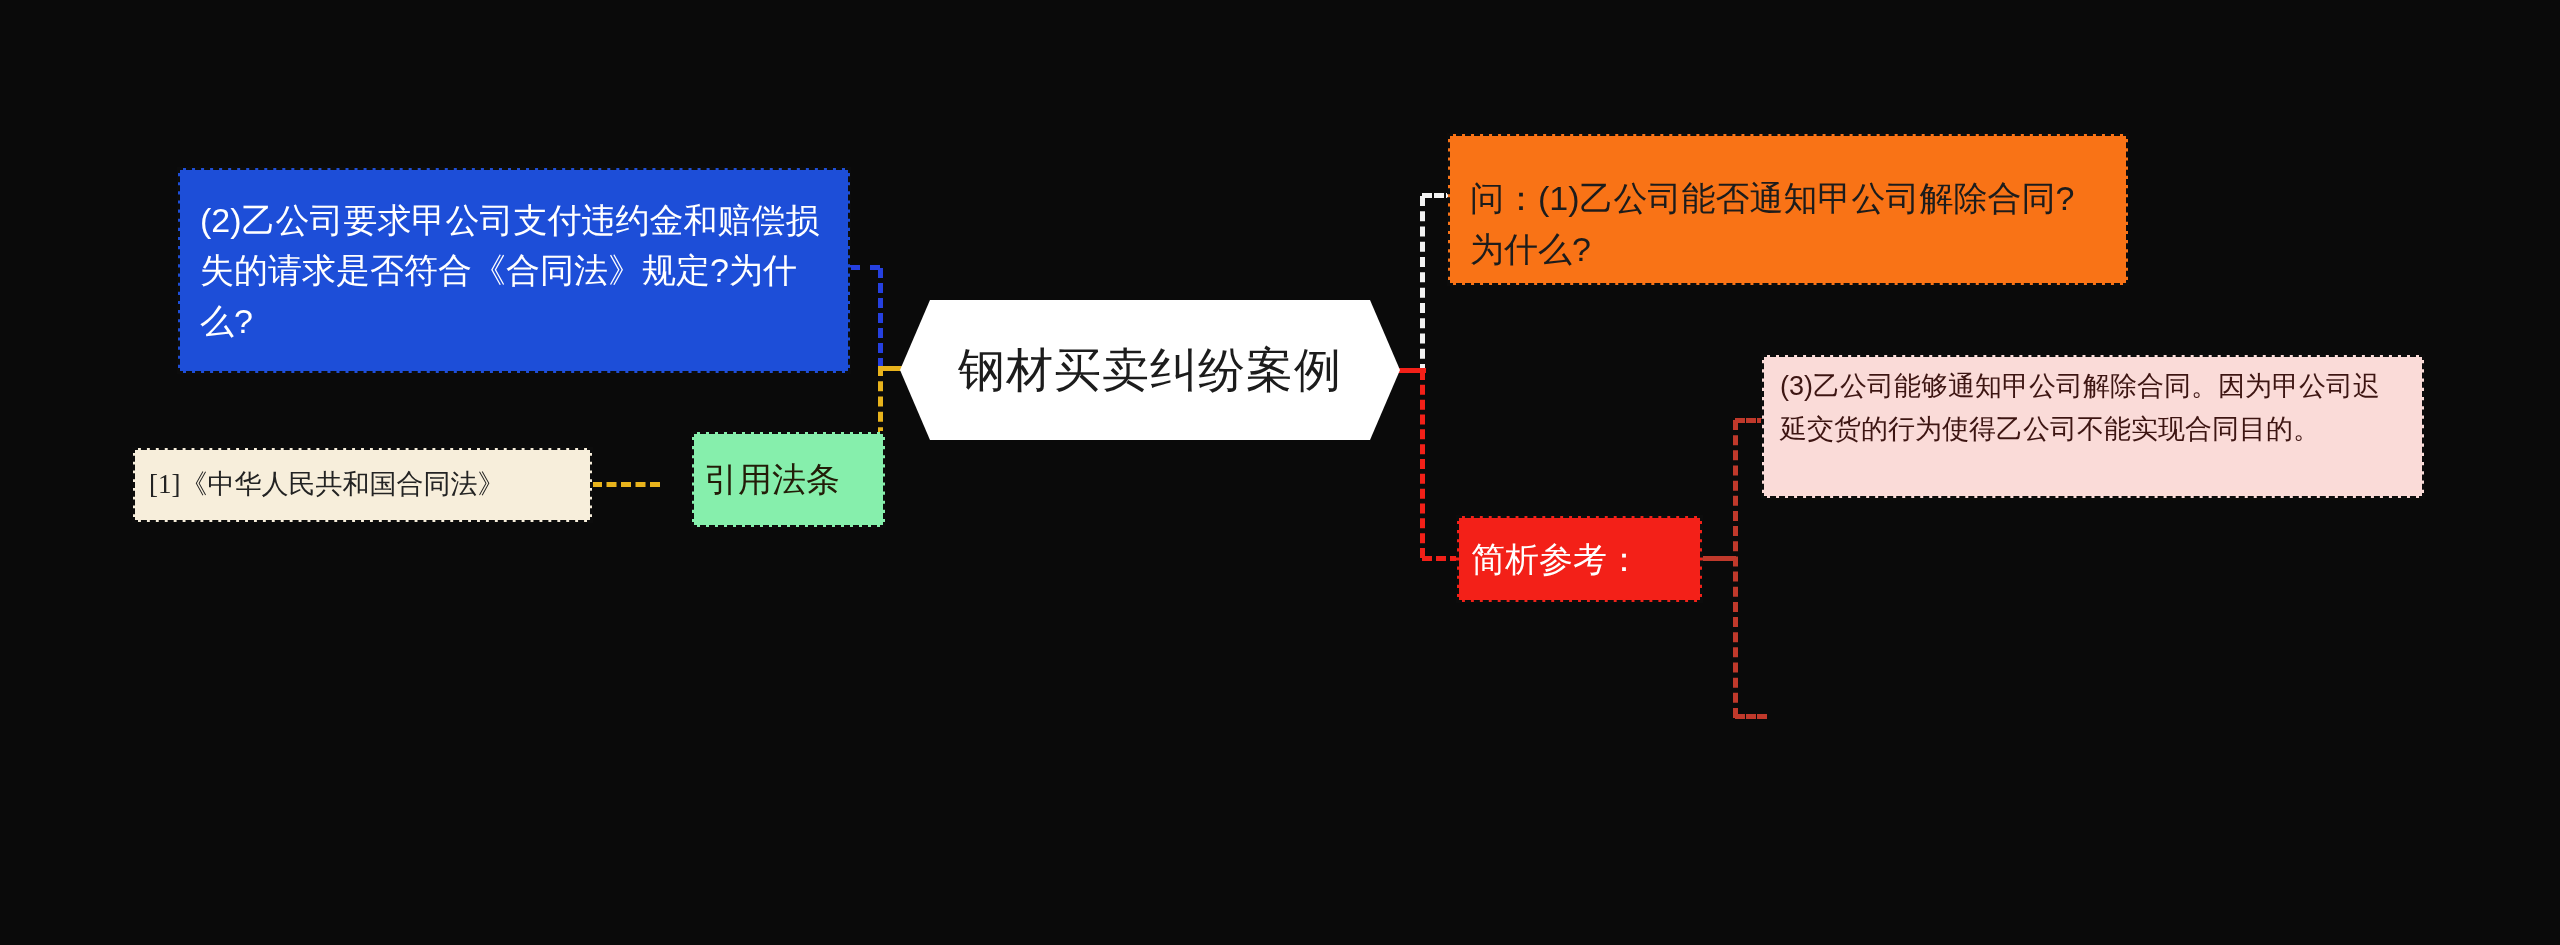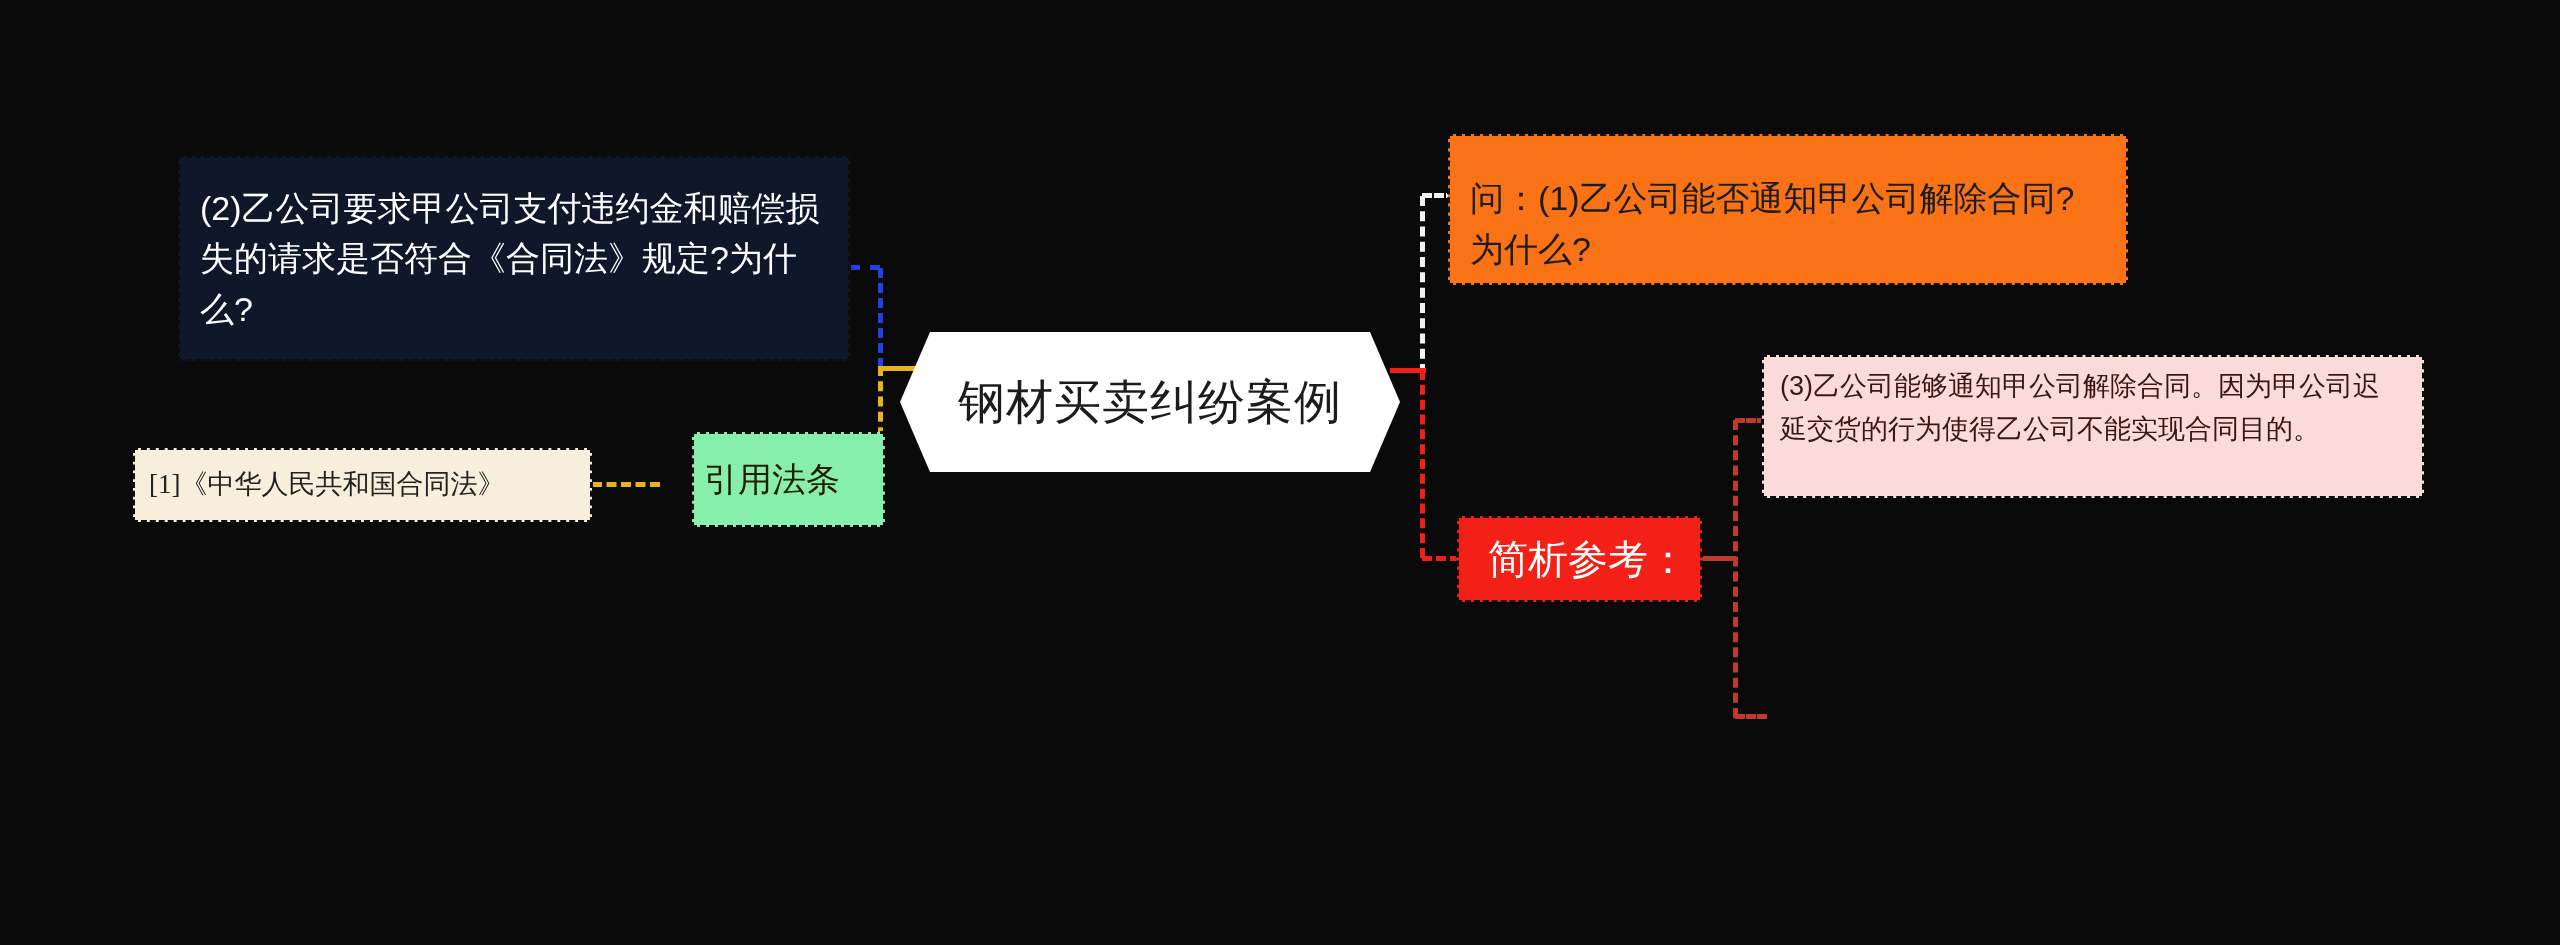--- a/index.html
+++ b/index.html
@@ -29,38 +29,37 @@
 
   
   #central-node {
     left: 900px;
     top: 300px;
     width: 500px;
     height: 140px;
     background: #ffffff;
     clip-path: polygon(6% 0%, 94% 0%, 100% 50%, 94% 100%, 6% 100%, 0% 50%);
     justify-content: center;
-    margin-top: 32px;
   }
   #central-node .txt {
     text-align: center;
     color: #1c1c1c;
     font-size: 47px;
     line-height: 1.2;
     letter-spacing: 1px;
     white-space: nowrap;
   }
 
   
   #blue-node {
     left: 178px;
-    top: 156px;
+    top: 168px;
     width: 672px;
     height: 205px;
-    background: #0f172a;
+    background: #1d4ed8;
     outline: 3px dashed #0c0c0c;
     outline-offset: -2px;
     padding: 14px 22px;
   }
   #blue-node .txt {
     color: #ffffff;
     font-size: 34px;
     line-height: 1.48;
   }
 
@@ -125,24 +124,23 @@
     top: 516px;
     width: 245px;
     height: 86px;
     background: #f32018;
     outline: 3px dashed #0c0c0c;
     outline-offset: -2px;
     padding: 6px 14px;
   }
   #red-node .txt {
     color: #ffffff;
-    font-size: 40px;
+    font-size: 34px;
     line-height: 1.25;
     white-space: nowrap;
-    text-align: right;
   }
 
   
   .pink-node {
     background: #fadbd8;
     outline: 3px dashed #0c0c0c;
     outline-offset: -2px;
     padding: 10px 18px;
     align-items: flex-start;
   }

